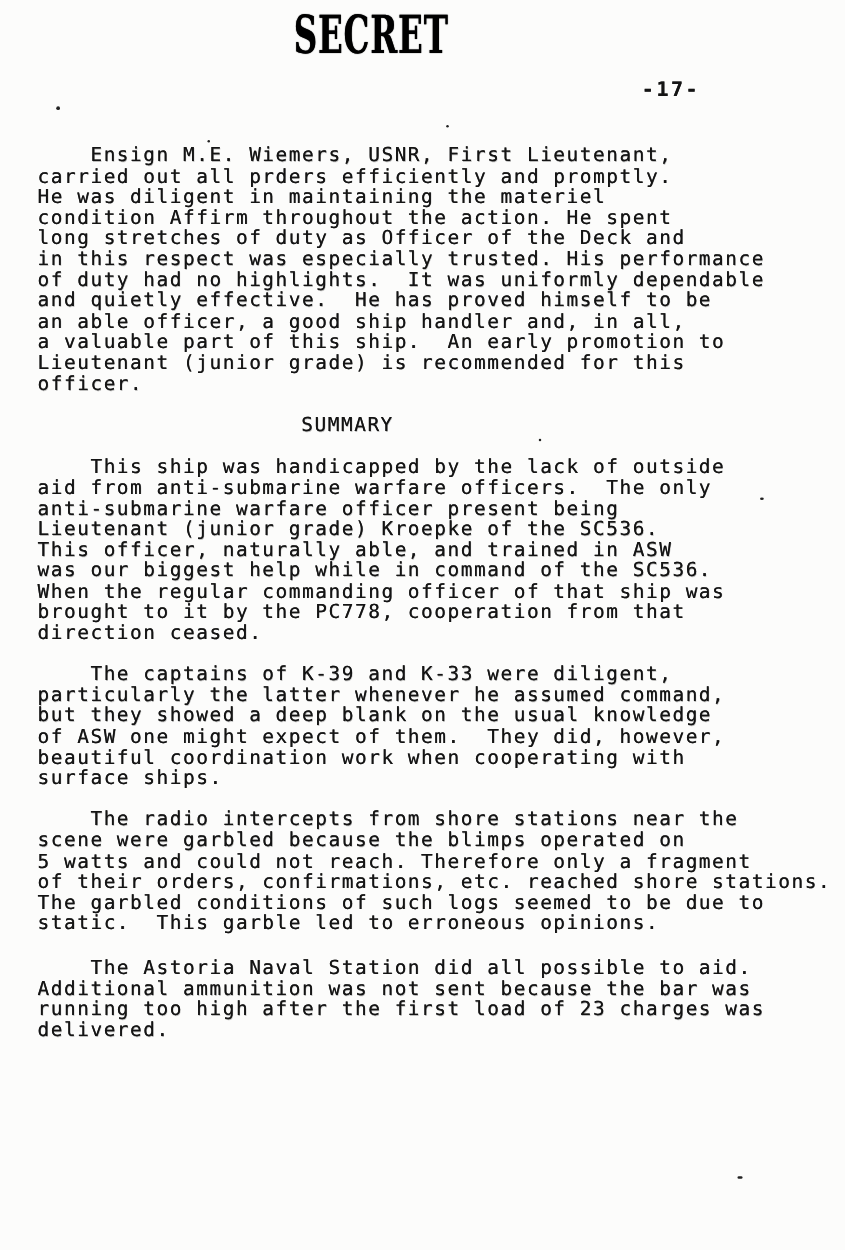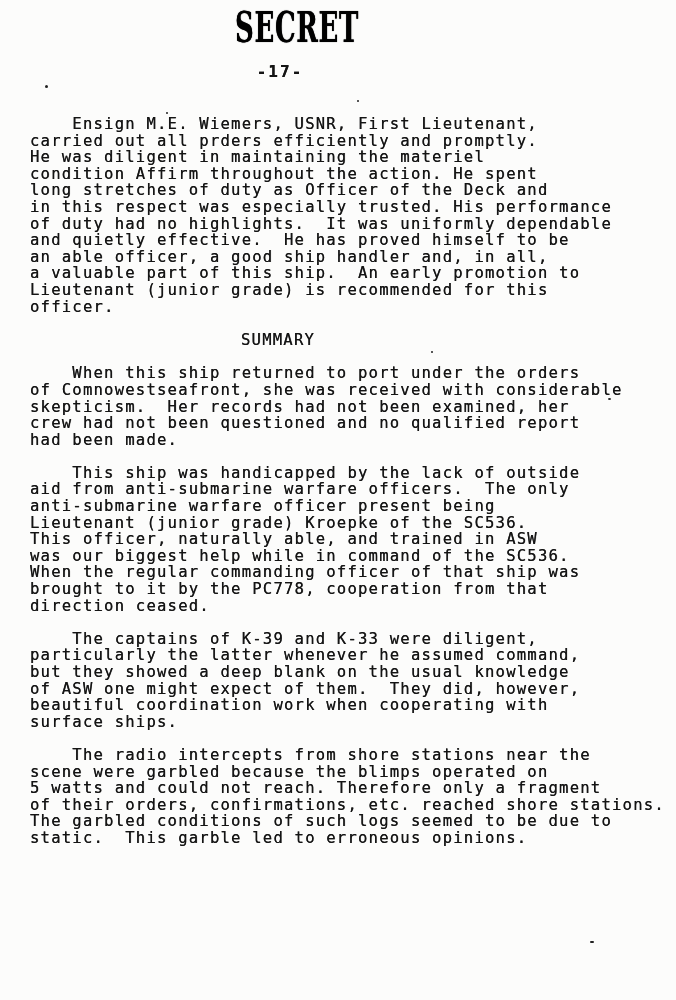--- a/index.html
+++ b/index.html
@@ -18,21 +18,21 @@
     position:absolute;left:235px;top:7px;
     font-family:"DejaVu Serif","Liberation Serif",serif;
     font-weight:bold;font-size:42px;line-height:1;
     letter-spacing:1px;color:#0a0a0a;
     transform:scaleX(0.62);transform-origin:left top;
     text-shadow:0 0 1px #000;
     filter:contrast(1.1);
   }
   .pagenum{
     position:absolute;left:0;top:62px;width:560px;
-    text-align:center;
+    text-align:right;
     font-size:16px;font-weight:bold;letter-spacing:2px;
     color:var(--ink);
     text-shadow:0 0 .5px rgba(0,0,0,.8);
   }
   .body{
     position:absolute;left:30px;top:116px;width:646px;
     color:var(--ink);
     font-size:15.5px;font-weight:normal;
     letter-spacing:1.25px;line-height:16.6px;
     text-shadow:0 0 .5px rgba(0,0,0,.7), .4px .4px 0 rgba(0,0,0,.25);
@@ -72,25 +72,20 @@
 in this respect was especially trusted. His performance
 of duty had no highlights.  It was uniformly dependable
 and quietly effective.  He has proved himself to be
 an able officer, a good ship handler and, in all,
 a valuable part of this ship.  An early promotion to
 Lieutenant (junior grade) is recommended for this
 officer.</p>
 
     <div class="heading">SUMMARY</div>
 
-    <p class="para">    When this ship returned to port under the orders
-of Comnowestseafront, she was received with considerable
-skepticism.  Her records had not been examined, her
-crew had not been questioned and no qualified report
-had been made.</p>
 
     <p class="para">    This ship was handicapped by the lack of outside
 aid from anti-submarine warfare officers.  The only
 anti-submarine warfare officer present being
 Lieutenant (junior grade) Kroepke of the SC536.
 This officer, naturally able, and trained in ASW
 was our biggest help while in command of the SC536.
 When the regular commanding officer of that ship was
 brought to it by the PC778, cooperation from that
 direction ceased.</p>
@@ -102,20 +97,24 @@
 beautiful coordination work when cooperating with
 surface ships.</p>
 
     <p class="para gap-lg">    The radio intercepts from shore stations near the
 scene were garbled because the blimps operated on
 5 watts and could not reach. Therefore only a fragment
 of their orders, confirmations, etc. reached shore stations.
 The garbled conditions of such logs seemed to be due to
 static.  This garble led to erroneous opinions.</p>
 
+    <p class="para gap-md">    The Astoria Naval Station did all possible to aid.
+Additional ammunition was not sent because the bar was
+running too high after the first load of 23 charges was
+delivered.</p>
   </div>
 
   <div class="speck" style="left:45px;top:85px;width:3px;height:3px;"></div>
   <div class="speck" style="left:357px;top:100px;width:2px;height:2px;"></div>
   <div class="speck" style="left:431px;top:351px;width:2px;height:2px;"></div>
   <div class="speck" style="left:608px;top:398px;width:3px;height:2px;"></div>
   <div class="speck" style="left:166px;top:112px;width:2px;height:2px;"></div>
   <div class="speck" style="left:590px;top:941px;width:4px;height:2px;border-radius:1px;"></div>
 
 </div>

